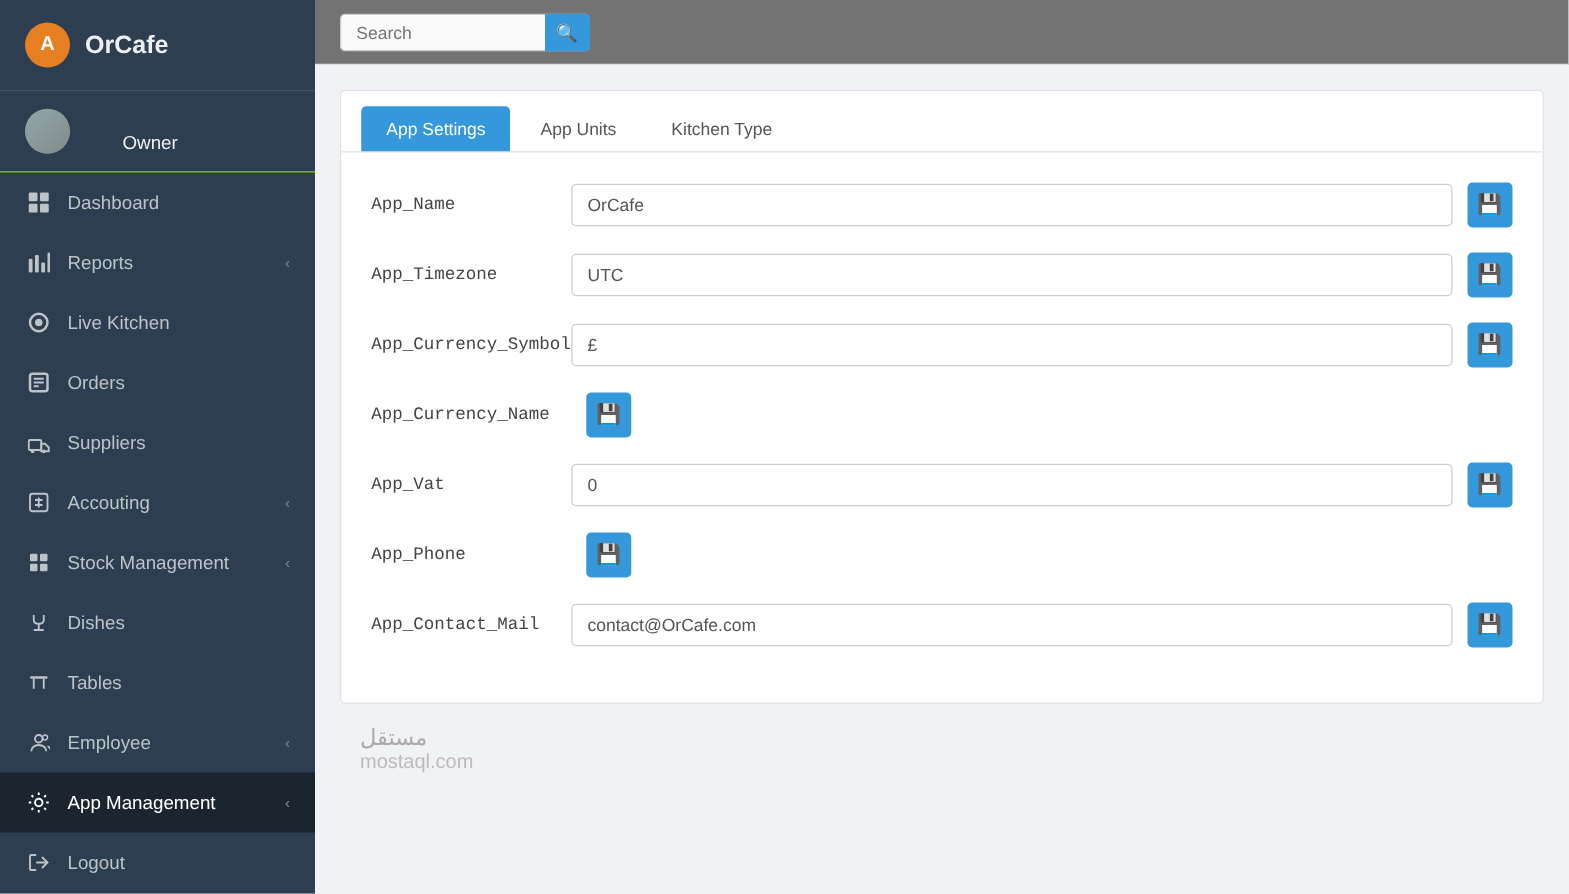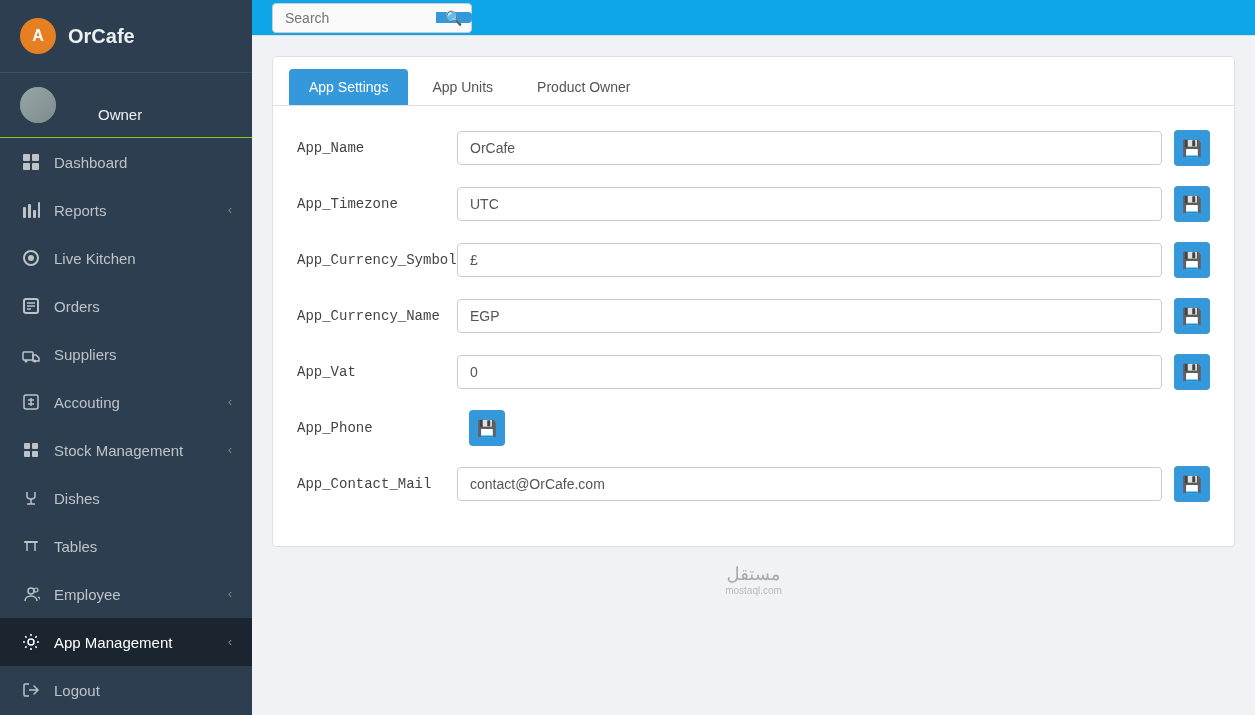--- a/index.html
+++ b/index.html
@@ -81,25 +81,26 @@
     .main {
       flex: 1;
       display: flex;
       flex-direction: column;
       background: #f0f2f5;
       overflow: hidden;
     }
 
     
     .topbar {
-      background: #0ea5e9;
+      background: #737373;
       padding: 12px 20px;
       display: flex;
+      align-items: center;
       border-bottom: 1px solid #e0e0e0;
-      height: 36px;
+      height: 52px;
     }
     .search-wrap {
       position: relative;
       display: flex; align-items: center;
     }
     .search-input {
       border: 1px solid #ccc;
       border-radius: 4px;
       padding: 6px 36px 6px 12px;
       font-size: 14px;
@@ -193,21 +194,21 @@
       cursor: pointer;
       color: white;
       font-size: 16px;
       margin-left: 12px;
       display: flex; align-items: center; justify-content: center;
       flex-shrink: 0;
     }
 
     
     .watermark {
-      text-align: center;
+      text-align: left;
       padding: 16px;
       color: #999;
       font-size: 13px;
     }
 
     
     svg { display: block; }
   </style>
 </head>
 <body>
@@ -383,21 +384,21 @@
       </button>
     </div>
   </div>
 
   <div class="content">
     <div class="card">
 
       <div class="tabs">
         <button class="tab-btn active">App Settings</button>
         <button class="tab-btn">App Units</button>
-        <button class="tab-btn">Product Owner</button>
+        <button class="tab-btn">Kitchen Type</button>
       </div>
 
       <div class="form-area">
 
         <div class="form-row">
           <label class="form-label">App_Name</label>
           <div class="form-input-wrap">
             <input class="form-input" type="text" value="OrCafe" style="">
           </div>
           <button class="save-btn">
@@ -420,23 +421,20 @@
           <div class="form-input-wrap">
             <input class="form-input" type="text" value="£" style="">
           </div>
           <button class="save-btn">
             <span>💾</span>
           </button>
         </div>
 
         <div class="form-row">
           <label class="form-label">App_Currency_Name</label>
-          <div class="form-input-wrap">
-            <input class="form-input" type="text" value="EGP" style="">
-          </div>
           <button class="save-btn">
             <span>💾</span>
           </button>
         </div>
 
         <div class="form-row">
           <label class="form-label">App_Vat</label>
           <div class="form-input-wrap">
             <input class="form-input" type="text" value="0" style="">
           </div>
@@ -460,16 +458,16 @@
           <button class="save-btn">
             <span>💾</span>
           </button>
         </div>
 
       </div>
     </div>
 
     <div class="watermark">
       <div style="font-size:18px; color:#aaa; direction:rtl;">مستقل</div>
-      <div style="color:#bbb; font-size:10px;">mostaql.com</div>
+      <div style="color:#bbb; font-size:16px;">mostaql.com</div>
     </div>
   </div>
 </div>
 
 </body></html>

